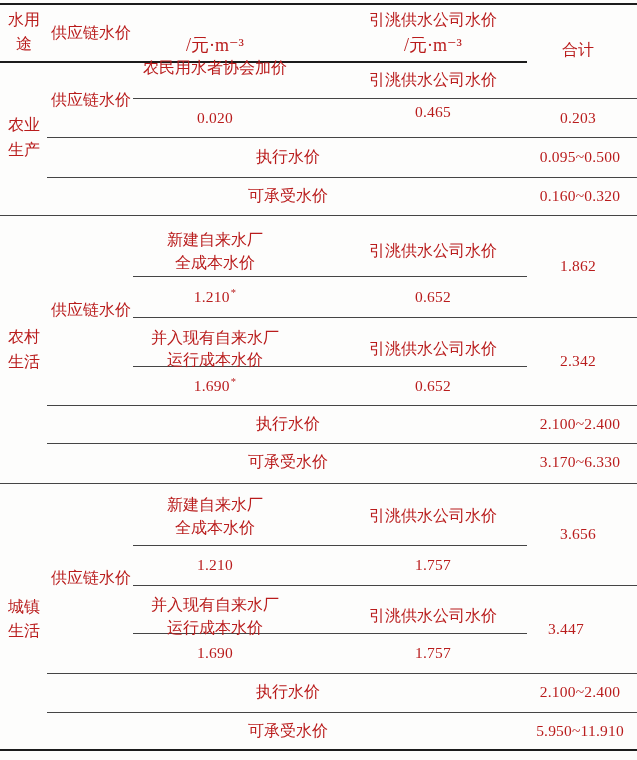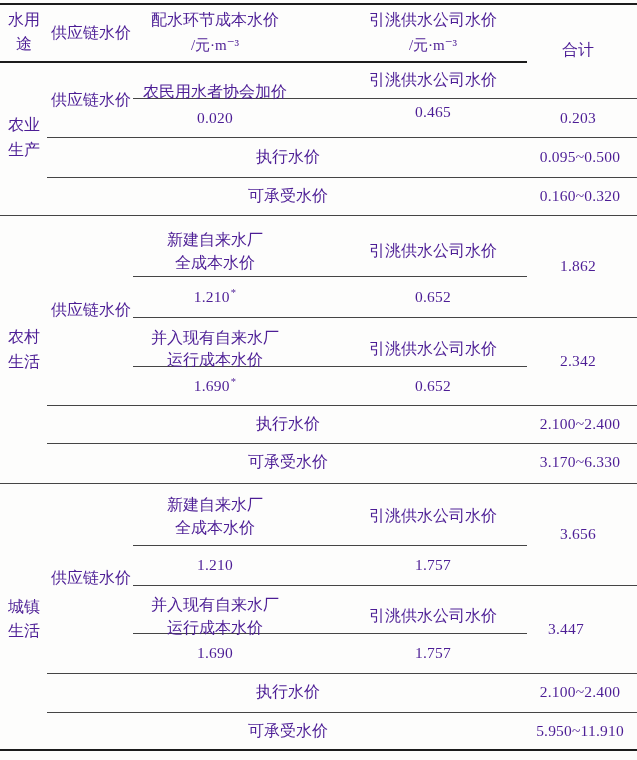--- a/index.html
+++ b/index.html
@@ -1,22 +1,22 @@
 <!DOCTYPE html>
 <html><head>
 <meta charset="utf-8">
 <style>
   html,body { margin:0; padding:0; background:#ffffff; }
   #page {
     position:relative; width:637px; height:760px; background:#fdfdfc;
     font-family:"Liberation Serif","DejaVu Serif",serif;
-    font-size:16px; color:#4c1d95; overflow:hidden;
+    font-size:16px; color:#b91c1c; overflow:hidden;
   }
   .t { position:absolute; transform:translate(-50%,-50%); white-space:nowrap; line-height:1; }
-  .unit { font-size:15px; }
+  .unit { font-size:18px; }
   .num { font-size:15.5px; letter-spacing:0.2px;text-align:right; }
   .rule { position:absolute; background:#454545; }
   .rule.thick { background:#1c1c1c; }
   sup.star { font-size:10.5px; line-height:0; margin-left:1px; }
 </style>
 </head>
 <body>
 
 <div id="page">
 
@@ -38,30 +38,29 @@
   <div class="rule" style="left:133px;top:545px;width:394px;height:1px"></div>
   <div class="rule" style="left:133px;top:585px;width:504px;height:1px"></div>
   <div class="rule" style="left:133px;top:633px;width:394px;height:1px"></div>
   <div class="rule" style="left:47px;top:673px;width:590px;height:1px"></div>
   <div class="rule" style="left:47px;top:712px;width:590px;height:1px"></div>
   <div class="rule thick" style="left:0;top:749px;width:637px;height:2px"></div>
 
   <div class="t" style="left:24px;top:20px">水用</div>
   <div class="t" style="left:24px;top:44px">途</div>
   <div class="t" style="left:91px;top:33px">供应链水价</div>
-  <div class="t" style="left:215px;top:20px">配水环节成本水价</div>
   <div class="t unit" style="left:215px;top:45px">/元·m⁻³</div>
   <div class="t" style="left:433px;top:20px">引洮供水公司水价</div>
   <div class="t unit" style="left:433px;top:45px">/元·m⁻³</div>
   <div class="t" style="left:578px;top:50px">合计</div>
 
   <div class="t" style="left:24px;top:125px">农业</div>
   <div class="t" style="left:24px;top:150px">生产</div>
   <div class="t" style="left:91px;top:100px">供应链水价</div>
-  <div class="t" style="left:215px;top:92px">农民用水者协会加价</div>
+  <div class="t" style="left:215px;top:68px">农民用水者协会加价</div>
   <div class="t" style="left:433px;top:80px">引洮供水公司水价</div>
   <div class="t num" style="left:215px;top:118px">0.020</div>
   <div class="t num" style="left:433px;top:112px">0.465</div>
   <div class="t num" style="left:578px;top:118px">0.203</div>
   <div class="t" style="left:288px;top:157px">执行水价</div>
   <div class="t num" style="left:580px;top:157px">0.095~0.500</div>
   <div class="t" style="left:288px;top:196px">可承受水价</div>
   <div class="t num" style="left:580px;top:196px">0.160~0.320</div>
 
   <div class="t" style="left:24px;top:337px">农村</div>

